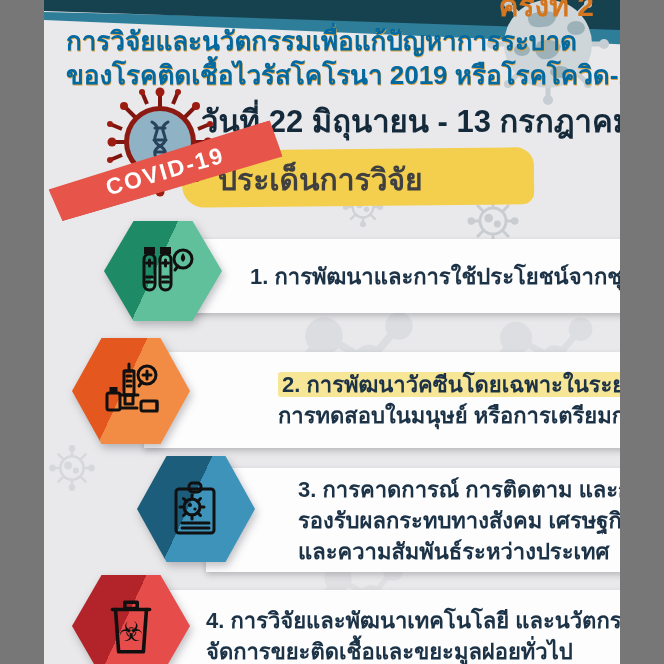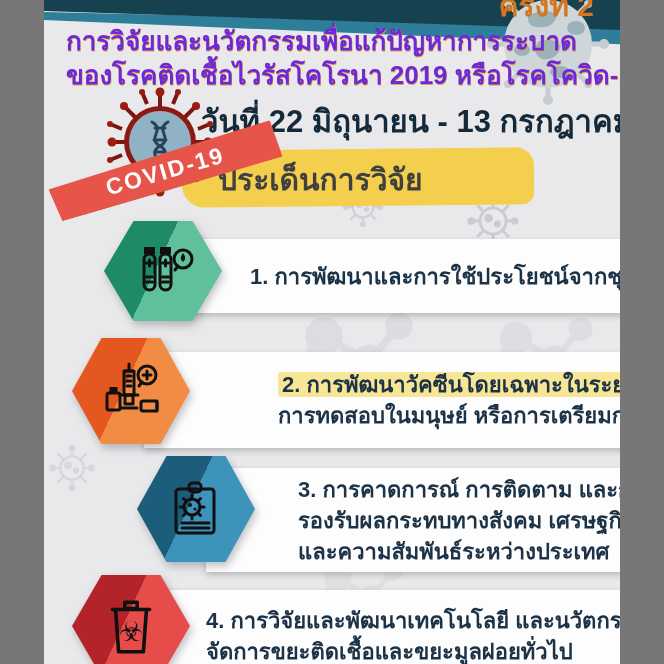--- a/index.html
+++ b/index.html
@@ -8,21 +8,21 @@
 
   
   .band{position:absolute;left:0;top:0;width:664px;height:60px;}
   .band-mid{background:#2e7e9a;clip-path:polygon(0 12px,100% 28px,100% 48px,0 20px);z-index:1;}
   .band-dark{background:#16414f;clip-path:polygon(0 0,100% 0,100% 33px,0 11px);z-index:1;}
 
   .edition{position:absolute;right:26px;top:-18px;font-size:30px;font-weight:700;color:#d4751f;z-index:4;white-space:nowrap;}
 
   .globe{position:absolute;right:6px;top:-16px;z-index:2;}
 
-  .title-line{position:absolute;left:22px;font-size:26px;font-weight:700;color:#6d28d9;z-index:4;white-space:nowrap;text-shadow:0.5px 0.5px 0 #e0a23c;}
+  .title-line{position:absolute;left:22px;font-size:26px;font-weight:700;color:#0369a1;z-index:4;white-space:nowrap;text-shadow:0.5px 0.5px 0 #e0a23c;}
   .title-1{top:20px;}
   .title-2{top:54px;}
 
   .date-line{position:absolute;left:157px;top:96px;font-size:31px;font-weight:700;color:#142a3b;z-index:4;white-space:nowrap;}
 
   .virus-badge{position:absolute;left:56px;top:82px;z-index:4;}
   .ribbon{position:absolute;left:4px;top:151px;width:234px;height:40px;background:#e6544a;transform:rotate(-16deg);z-index:5;display:flex;align-items:center;justify-content:center;clip-path:polygon(0 14%,99% 0,100% 96%,2% 100%);box-shadow:0 2px 3px rgba(0,0,0,.25);}
   .ribbon span{color:#fff;font-size:23px;font-weight:700;letter-spacing:2px;}
 
   .brush{position:absolute;left:138px;top:149px;width:352px;height:57px;background:#f3cf4d;border-radius:10px 18px 12px 22px;transform:rotate(-.6deg);z-index:1;}

